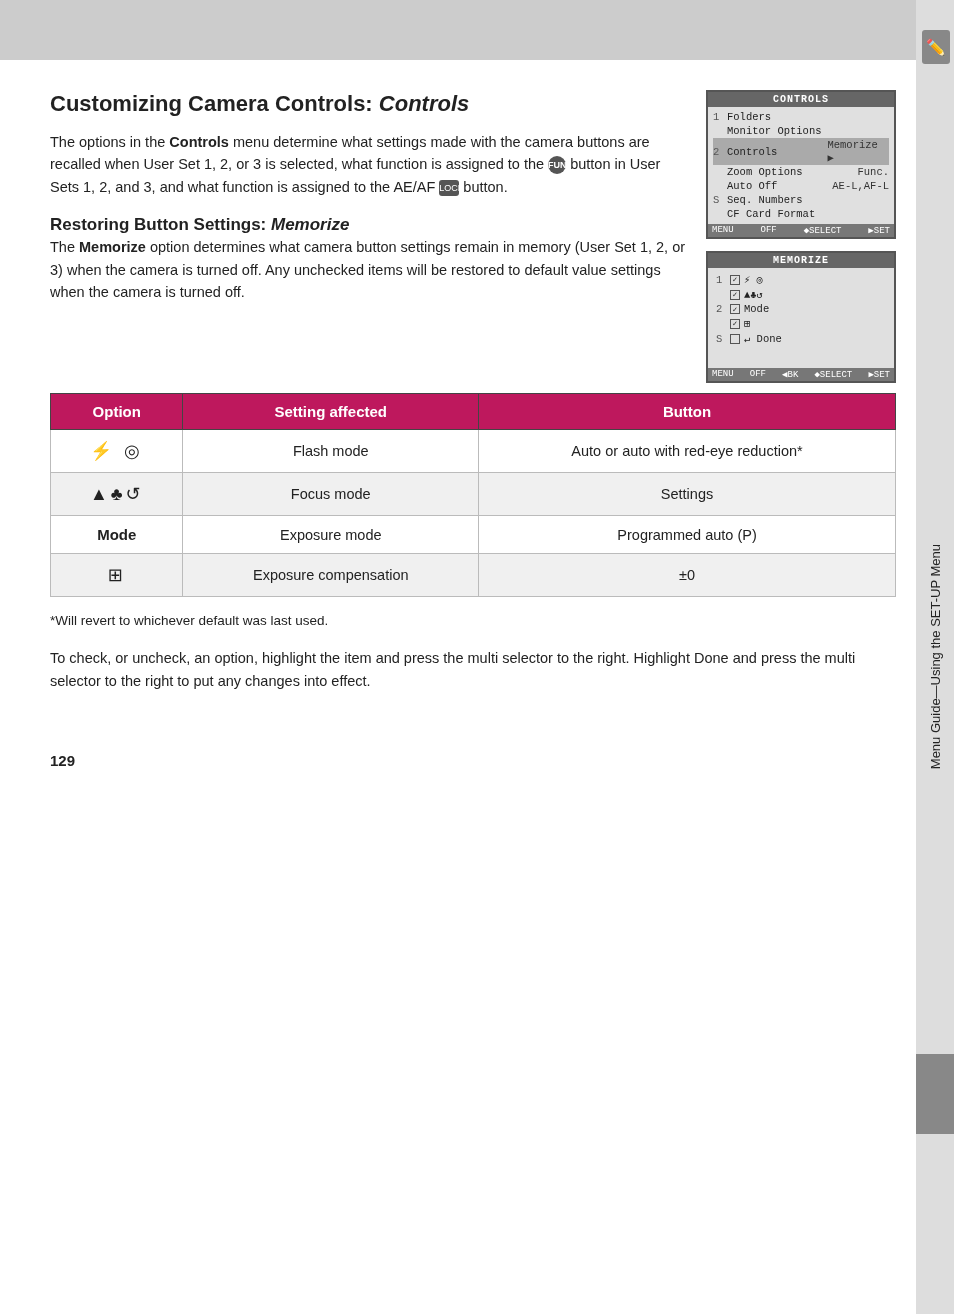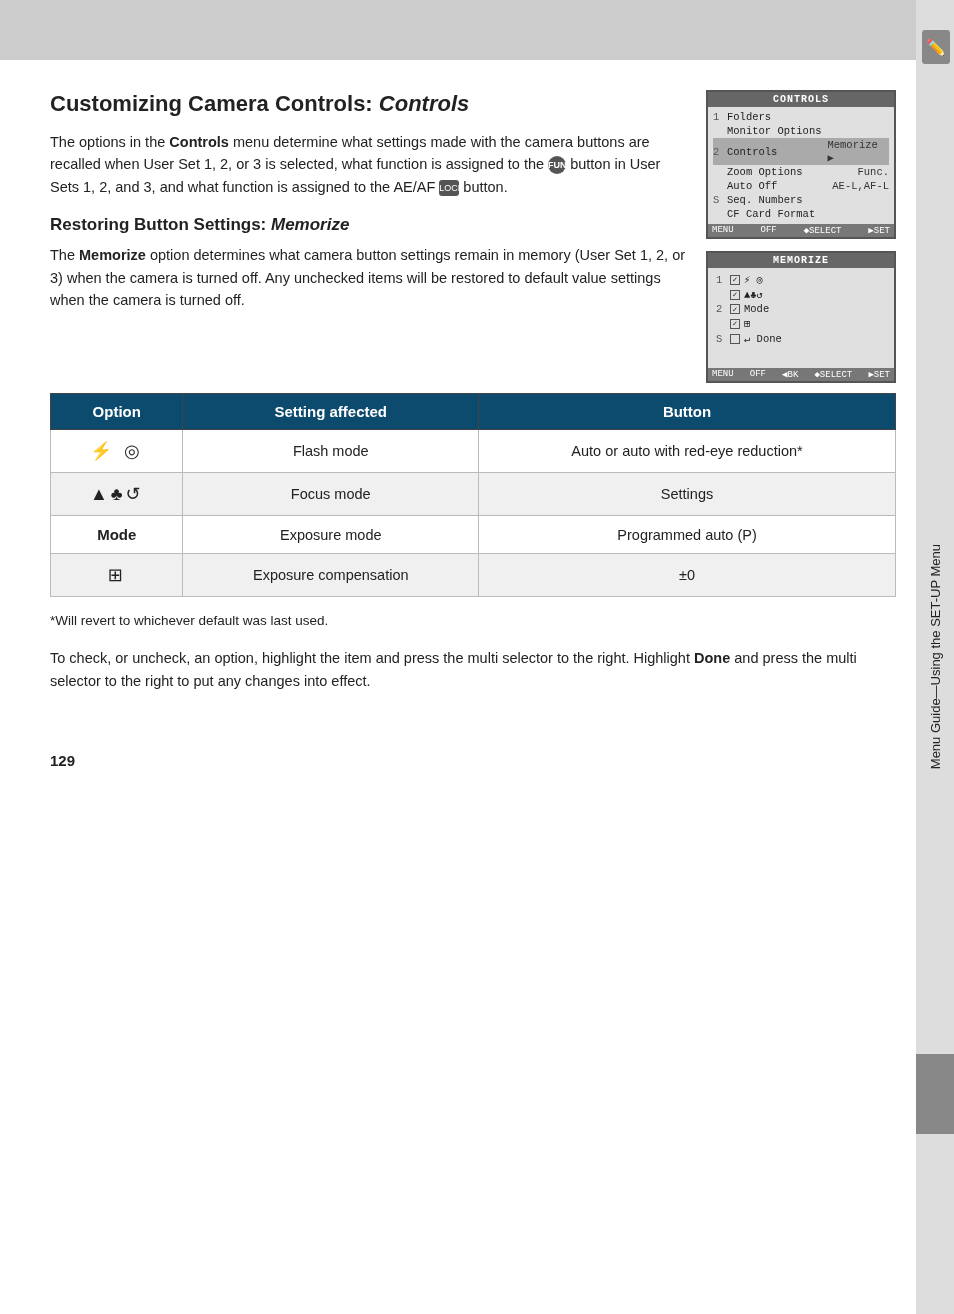--- a/index.html
+++ b/index.html
@@ -67,21 +67,20 @@
       font-weight: bold;
       margin-bottom: 12px;
       line-height: 1.3;
     }
     h1 em {
       font-style: italic;
     }
     h2 {
       font-size: 17px;
       font-weight: bold;
-      margin-bottom: 8px;
       line-height: 1.3;
     }
     h2 em {
       font-style: italic;
     }
     .intro-text {
       font-size: 14.5px;
       line-height: 1.55;
       margin-bottom: 16px;
     }
@@ -202,21 +201,21 @@
     }
 
     
     .settings-table {
       width: 100%;
       border-collapse: collapse;
       margin: 20px 0 14px 0;
       clear: both;
     }
     .settings-table th {
-      background: #0c4a6e;
+      background: #be185d;
       color: white;
       padding: 9px 14px;
       font-size: 15px;
       font-weight: bold;
       text-align: center;
       border: 1px solid #444;
     }
     .settings-table td {
       padding: 10px 14px;
       font-size: 14.5px;
@@ -243,21 +242,21 @@
       font-size: 13.5px;
       margin-bottom: 16px;
       line-height: 1.5;
     }
     .closing-text {
       font-size: 14.5px;
       line-height: 1.55;
       margin-bottom: 16px;
     }
     .closing-text strong {
-      font-weight: bold;
+      font-weight: normal;
     }
 
     .page-number {
       font-size: 15px;
       font-weight: bold;
       margin-top: 60px;
       padding-right: 10px;
     }
 
     .func-icon {

